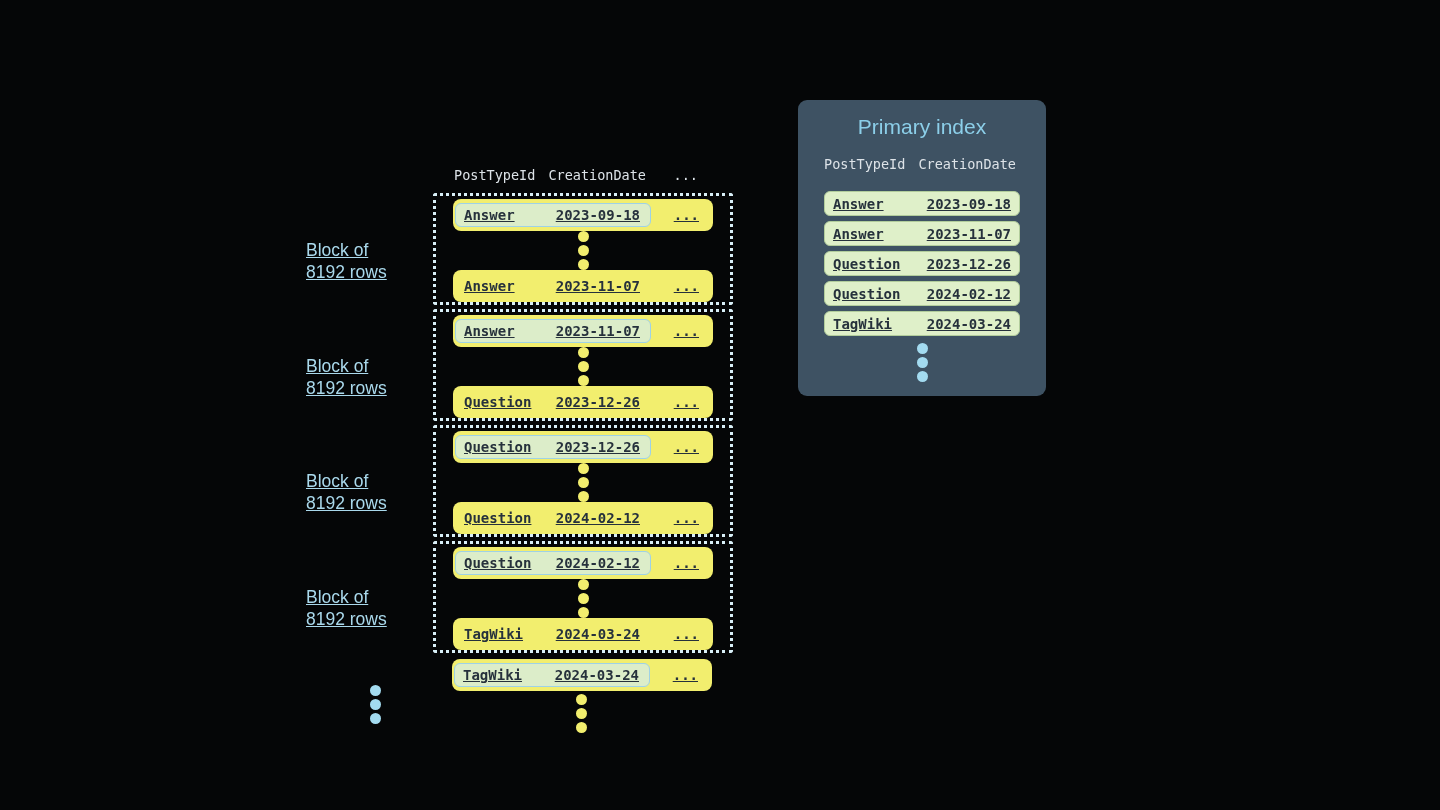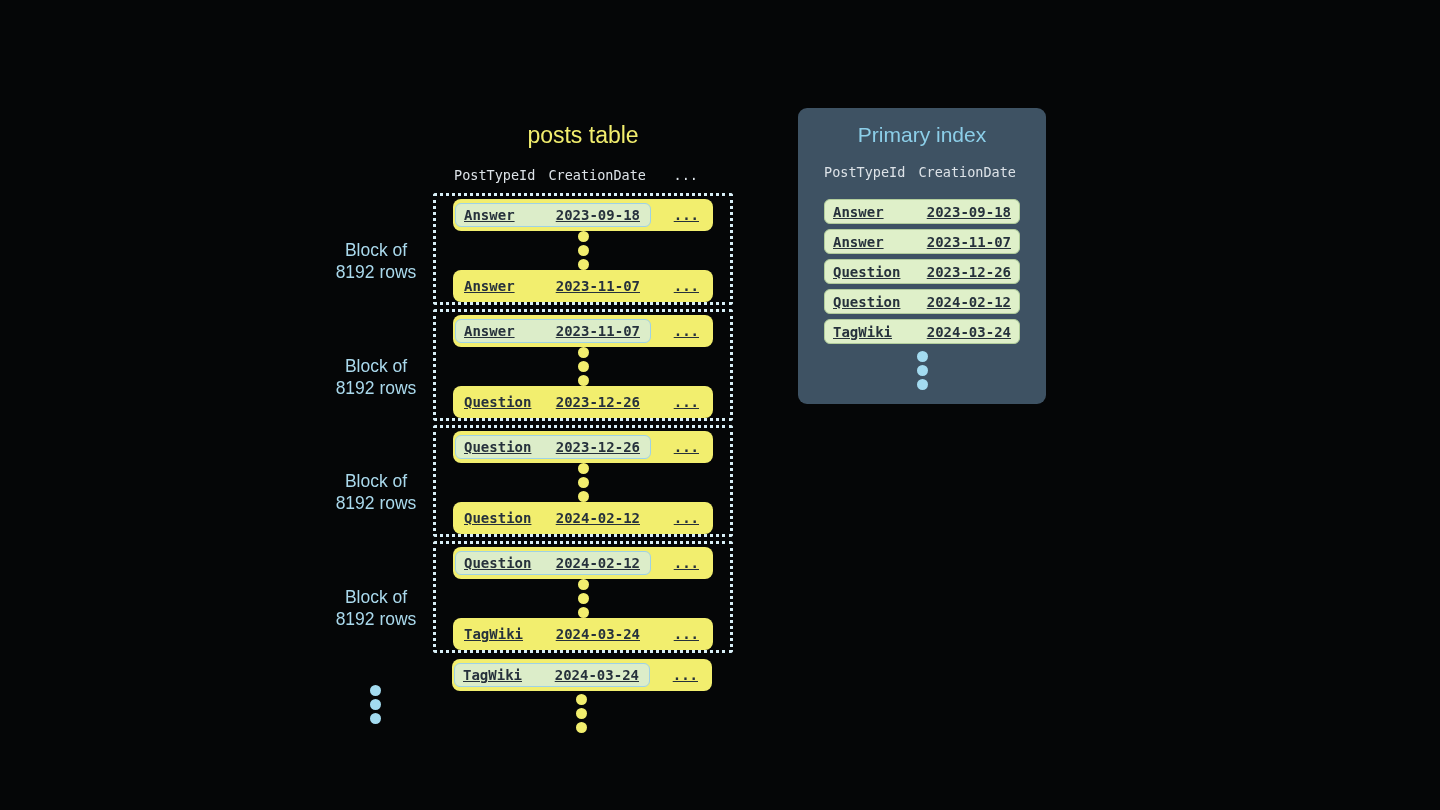--- a/index.html
+++ b/index.html
@@ -54,27 +54,27 @@
   .vdots{display:flex;flex-direction:column;align-items:center;gap:3px;}
   .dot{width:11px;height:11px;border-radius:50%;}
   .dot.y{background:var(--yellow,#f2ee6e);}
   .dot.b{background:var(--dotblue,#a3dbf0);}
 
   .trailing-row{position:absolute;left:452px;top:659px;}
   .bottom-dots{position:absolute;left:576px;top:694px;}
   .left-dots{position:absolute;left:370px;top:685px;}
 
   .block-label{
-    position:absolute;left:306px;width:140px;text-align:center;
-    font-size:17.5px;line-height:21.5px;color:var(--label,#aad9ec);
+    position:absolute;left:306px;width:140px;
+    font-size:17.5px;line-height:21.5px;color:var(--label,#aad9ec);text-decoration:underline;
   }
 
   
   .panel{
-    position:absolute;left:798px;top:108px;width:248px;height:296px;
+    position:absolute;left:798px;top:100px;width:248px;height:296px;
     background:var(--panel,#3e5263);border-radius:9px;
   }
   .panel-title{
     margin-top:15px;text-align:center;
     font-size:21px;font-weight:500;color:var(--ptitle,#8ccfe9);
   }
   .panel-header{
     width:196px;margin:17px auto 0;display:flex;justify-content:space-between;
     font-family:"DejaVu Sans Mono", monospace;
     font-size:13.5px;font-weight:500;color:var(--hdr,#dde3e8);
@@ -89,21 +89,20 @@
     font-family:"DejaVu Sans Mono", monospace;font-size:14px;font-weight:700;
     color:var(--dark,#26313c);
   }
   .panel .vdots{margin-top:7px;}
 </style>
 </head>
 <body>
 
 <div class="canvas" style="--bg: #050607; --yellow: #f2ee6e; --hl: #dcedc9; --hlborder: #9ed2e6; --dark: #26313c; --dotted: #d9eff7; --label: #aad9ec; --panel: #3e5263; --ptitle: #8ccfe9; --hdr: #dde3e8; --idxgreen: #dff0c9; --dotblue: #a3dbf0;">
 
-  <div class="posts-title">posts table</div>
 
   <div class="posts-header">
     <span class="hcols">
       <span>PostTypeId</span>
       <span>CreationDate</span>
     </span>
     <span class="h-ell">...</span>
   </div>
 
   <div class="blocks" id="blocks">

